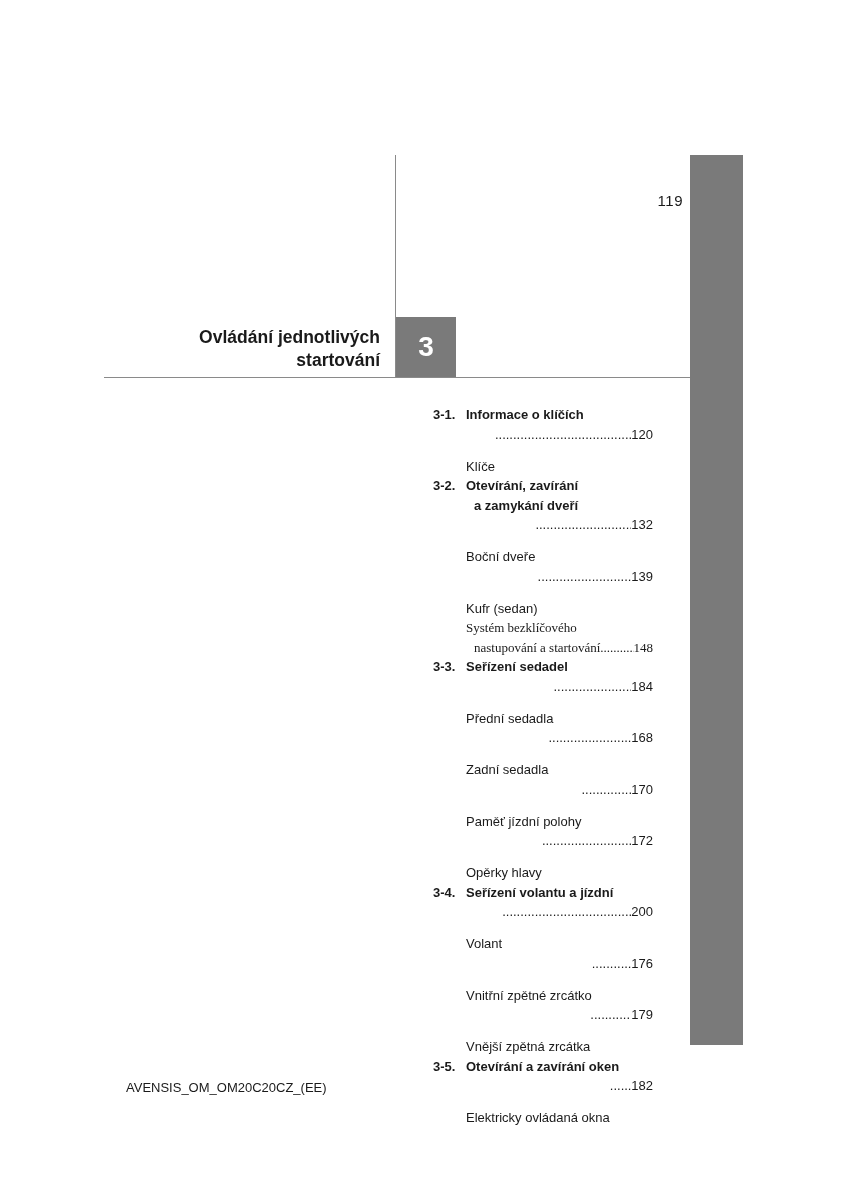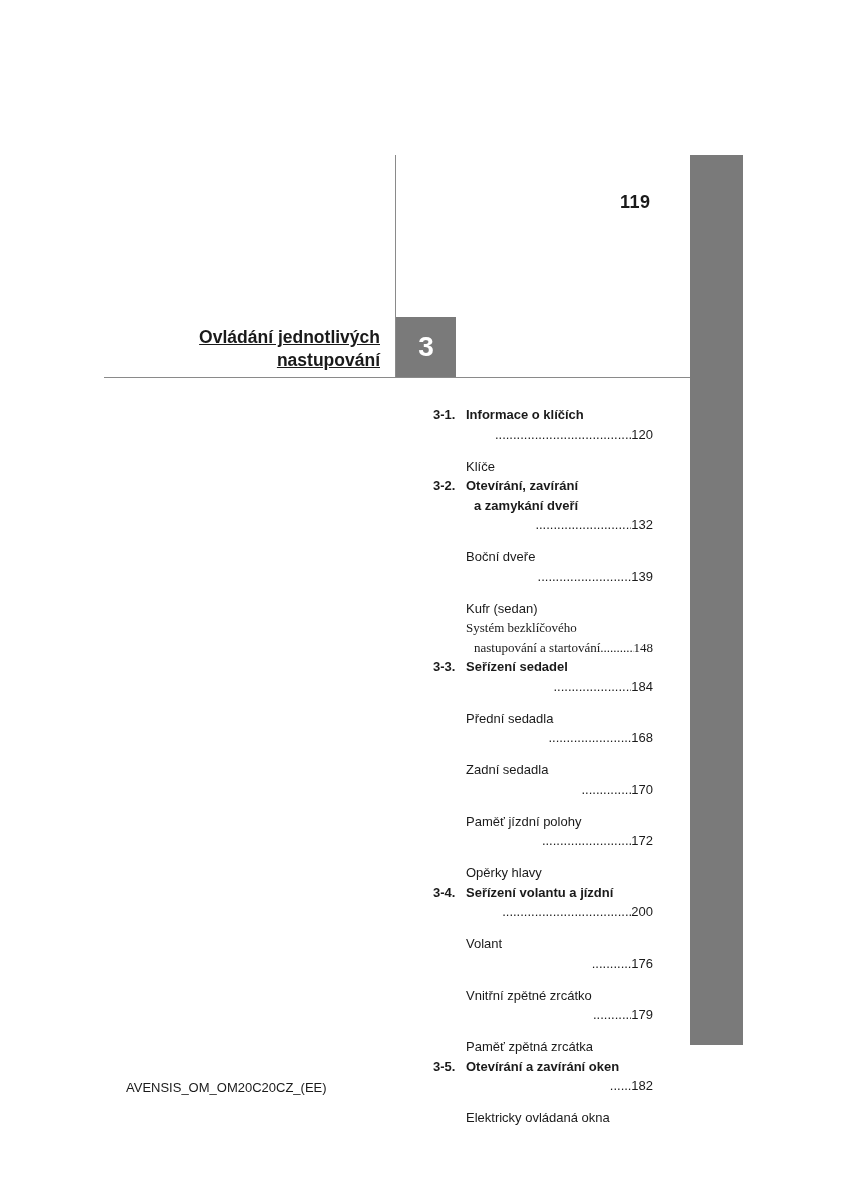--- a/index.html
+++ b/index.html
@@ -1,21 +1,21 @@
 <!DOCTYPE html>
 <html><head>
 <meta charset="utf-8">
 <style>
   html,body{margin:0;padding:0;background:#fff;}
   body{width:848px;height:1200px;position:relative;overflow:hidden;font-family:"Liberation Sans",sans-serif;color:#1a1a1a;}
   .vline{position:absolute;left:395px;top:155px;width:1px;height:222px;background:#8a8a8a;}
   .hline{position:absolute;left:104px;top:377px;width:586px;height:1px;background:#8a8a8a;}
   .side-tab{position:absolute;left:690px;top:155px;width:53px;height:890px;background:#7a7a7a;}
-  .page-num{position:absolute;left:620px;top:192px;width:63px;text-align:left;font-weight:bold;font-size:18px;letter-spacing:0.5px;}
-  .chapter-title{position:absolute;left:150px;top:326px;width:230px;text-align:right;font-weight:bold;font-size:17.5px;line-height:23px;text-decoration:underline;}
+  .page-num{position:absolute;left:620px;top:192px;width:63px;text-align:right;font-weight:normal;font-size:15px;letter-spacing:0.5px;}
+  .chapter-title{position:absolute;left:150px;top:326px;width:230px;text-align:right;font-weight:bold;font-size:17.5px;line-height:23px;}
   .chapter-box{position:absolute;left:396px;top:317px;width:60px;height:60px;background:#7a7a7a;color:#fff;font-weight:bold;font-size:28px;display:flex;align-items:center;justify-content:center;}
   .toc{position:absolute;left:433px;top:405px;width:220px;font-size:13px;line-height:19.5px;}
   .sec{display:flex;font-weight:bold;}
   .sec .num{width:33px;flex:none;}
   .sec .title{flex:1;}
   .sec .title .cont{display:block;padding-left:8px;}
   .entry{display:flex;padding-left:33px;white-space:nowrap;}
   .entry .lbl{flex:none;margin-top:32px;}
   .entry .dots{flex:1;overflow:hidden;}
   .entry .dots::after{content:"....................................................................................";letter-spacing:0px;}
@@ -28,21 +28,21 @@
 <body>
 
 <div class="vline"></div>
 <div class="hline"></div>
 <div class="side-tab"></div>
 
 <div class="page-num">119</div>
 
 <div class="chapter-title">
   <div>Ovládání jednotlivých</div>
-  <div>nastupování</div>
+  <div>startování</div>
 </div>
 <div class="chapter-box">3</div>
 
 <div class="toc">
 
   <div class="sec">
     <span class="num">3-1.</span>
     <span class="title">Informace o klíčích</span>
   </div>
   <div class="entry">
@@ -110,21 +110,21 @@
     <span class="lbl">Volant</span>
       <span class="dots"></span>
       <span class="pg">200</span>
   </div>
   <div class="entry">
     <span class="lbl">Vnitřní zpětné zrcátko</span>
       <span class="dots"></span>
       <span class="pg">176</span>
   </div>
   <div class="entry">
-    <span class="lbl">Paměť zpětná zrcátka</span>
+    <span class="lbl">Vnější zpětná zrcátka</span>
       <span class="dots"></span>
       <span class="pg">179</span>
   </div>
 
   <div class="sec">
     <span class="num">3-5.</span>
     <span class="title">Otevírání a zavírání oken</span>
   </div>
   <div class="entry">
     <span class="lbl">Elektricky ovládaná okna</span>

